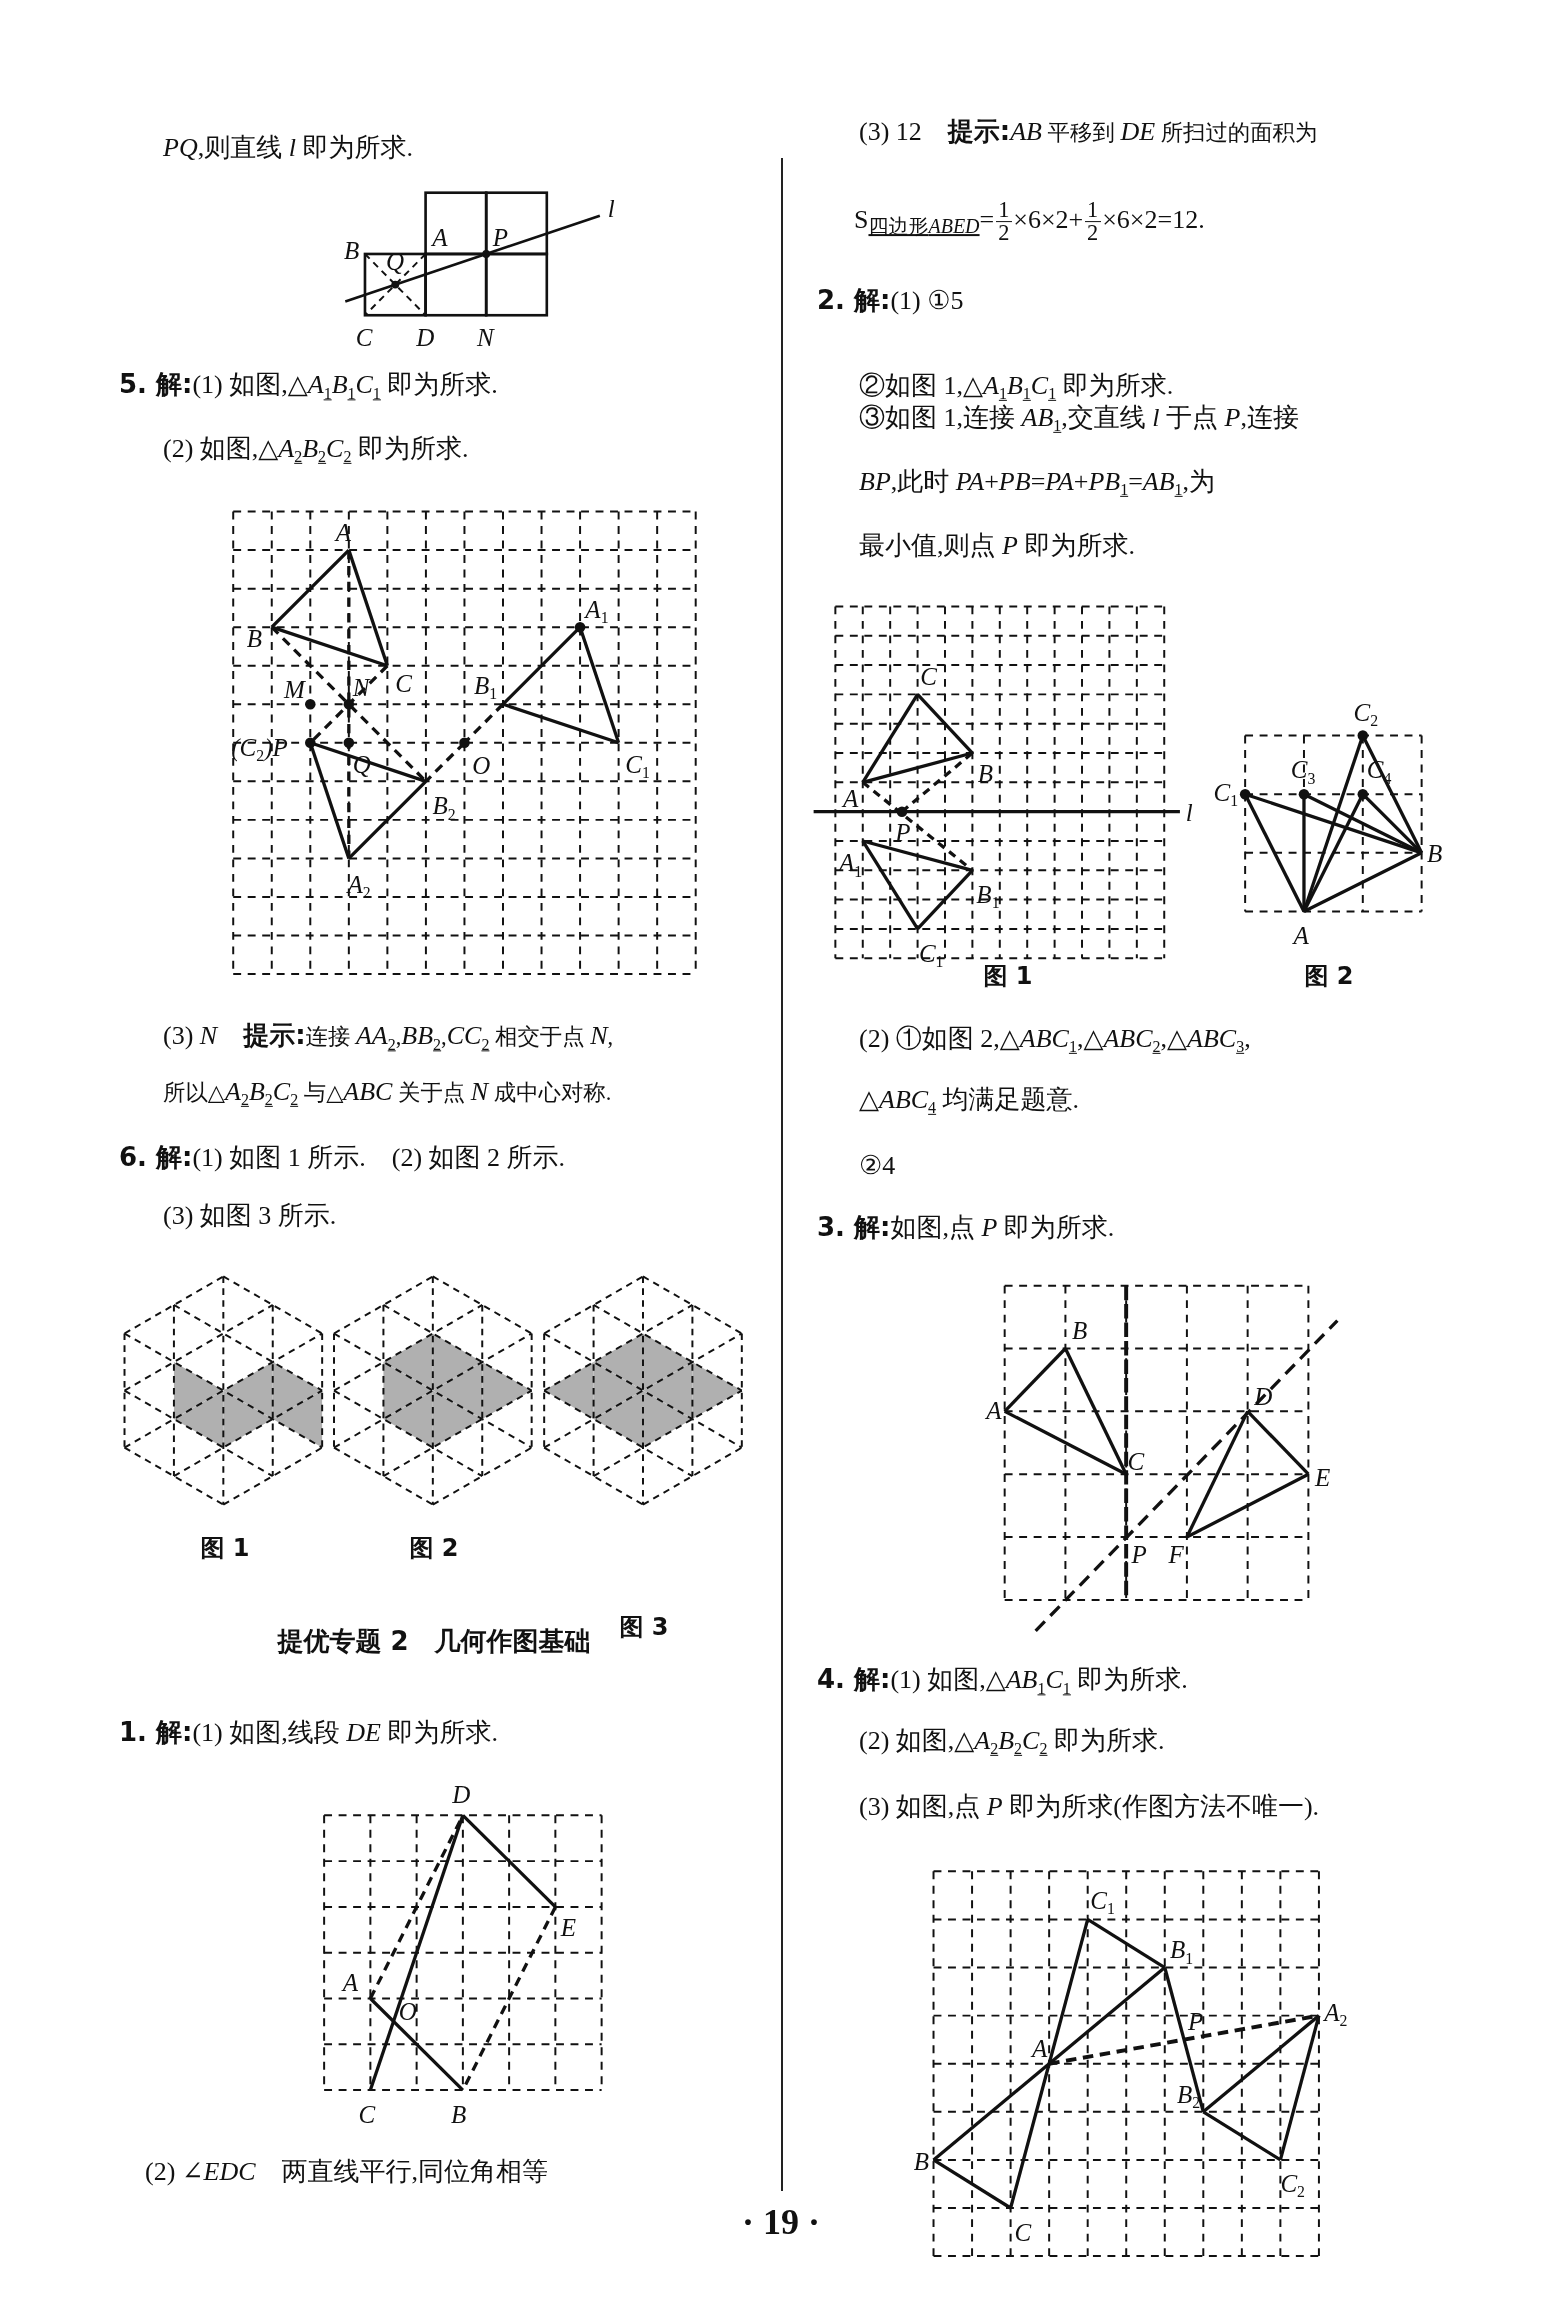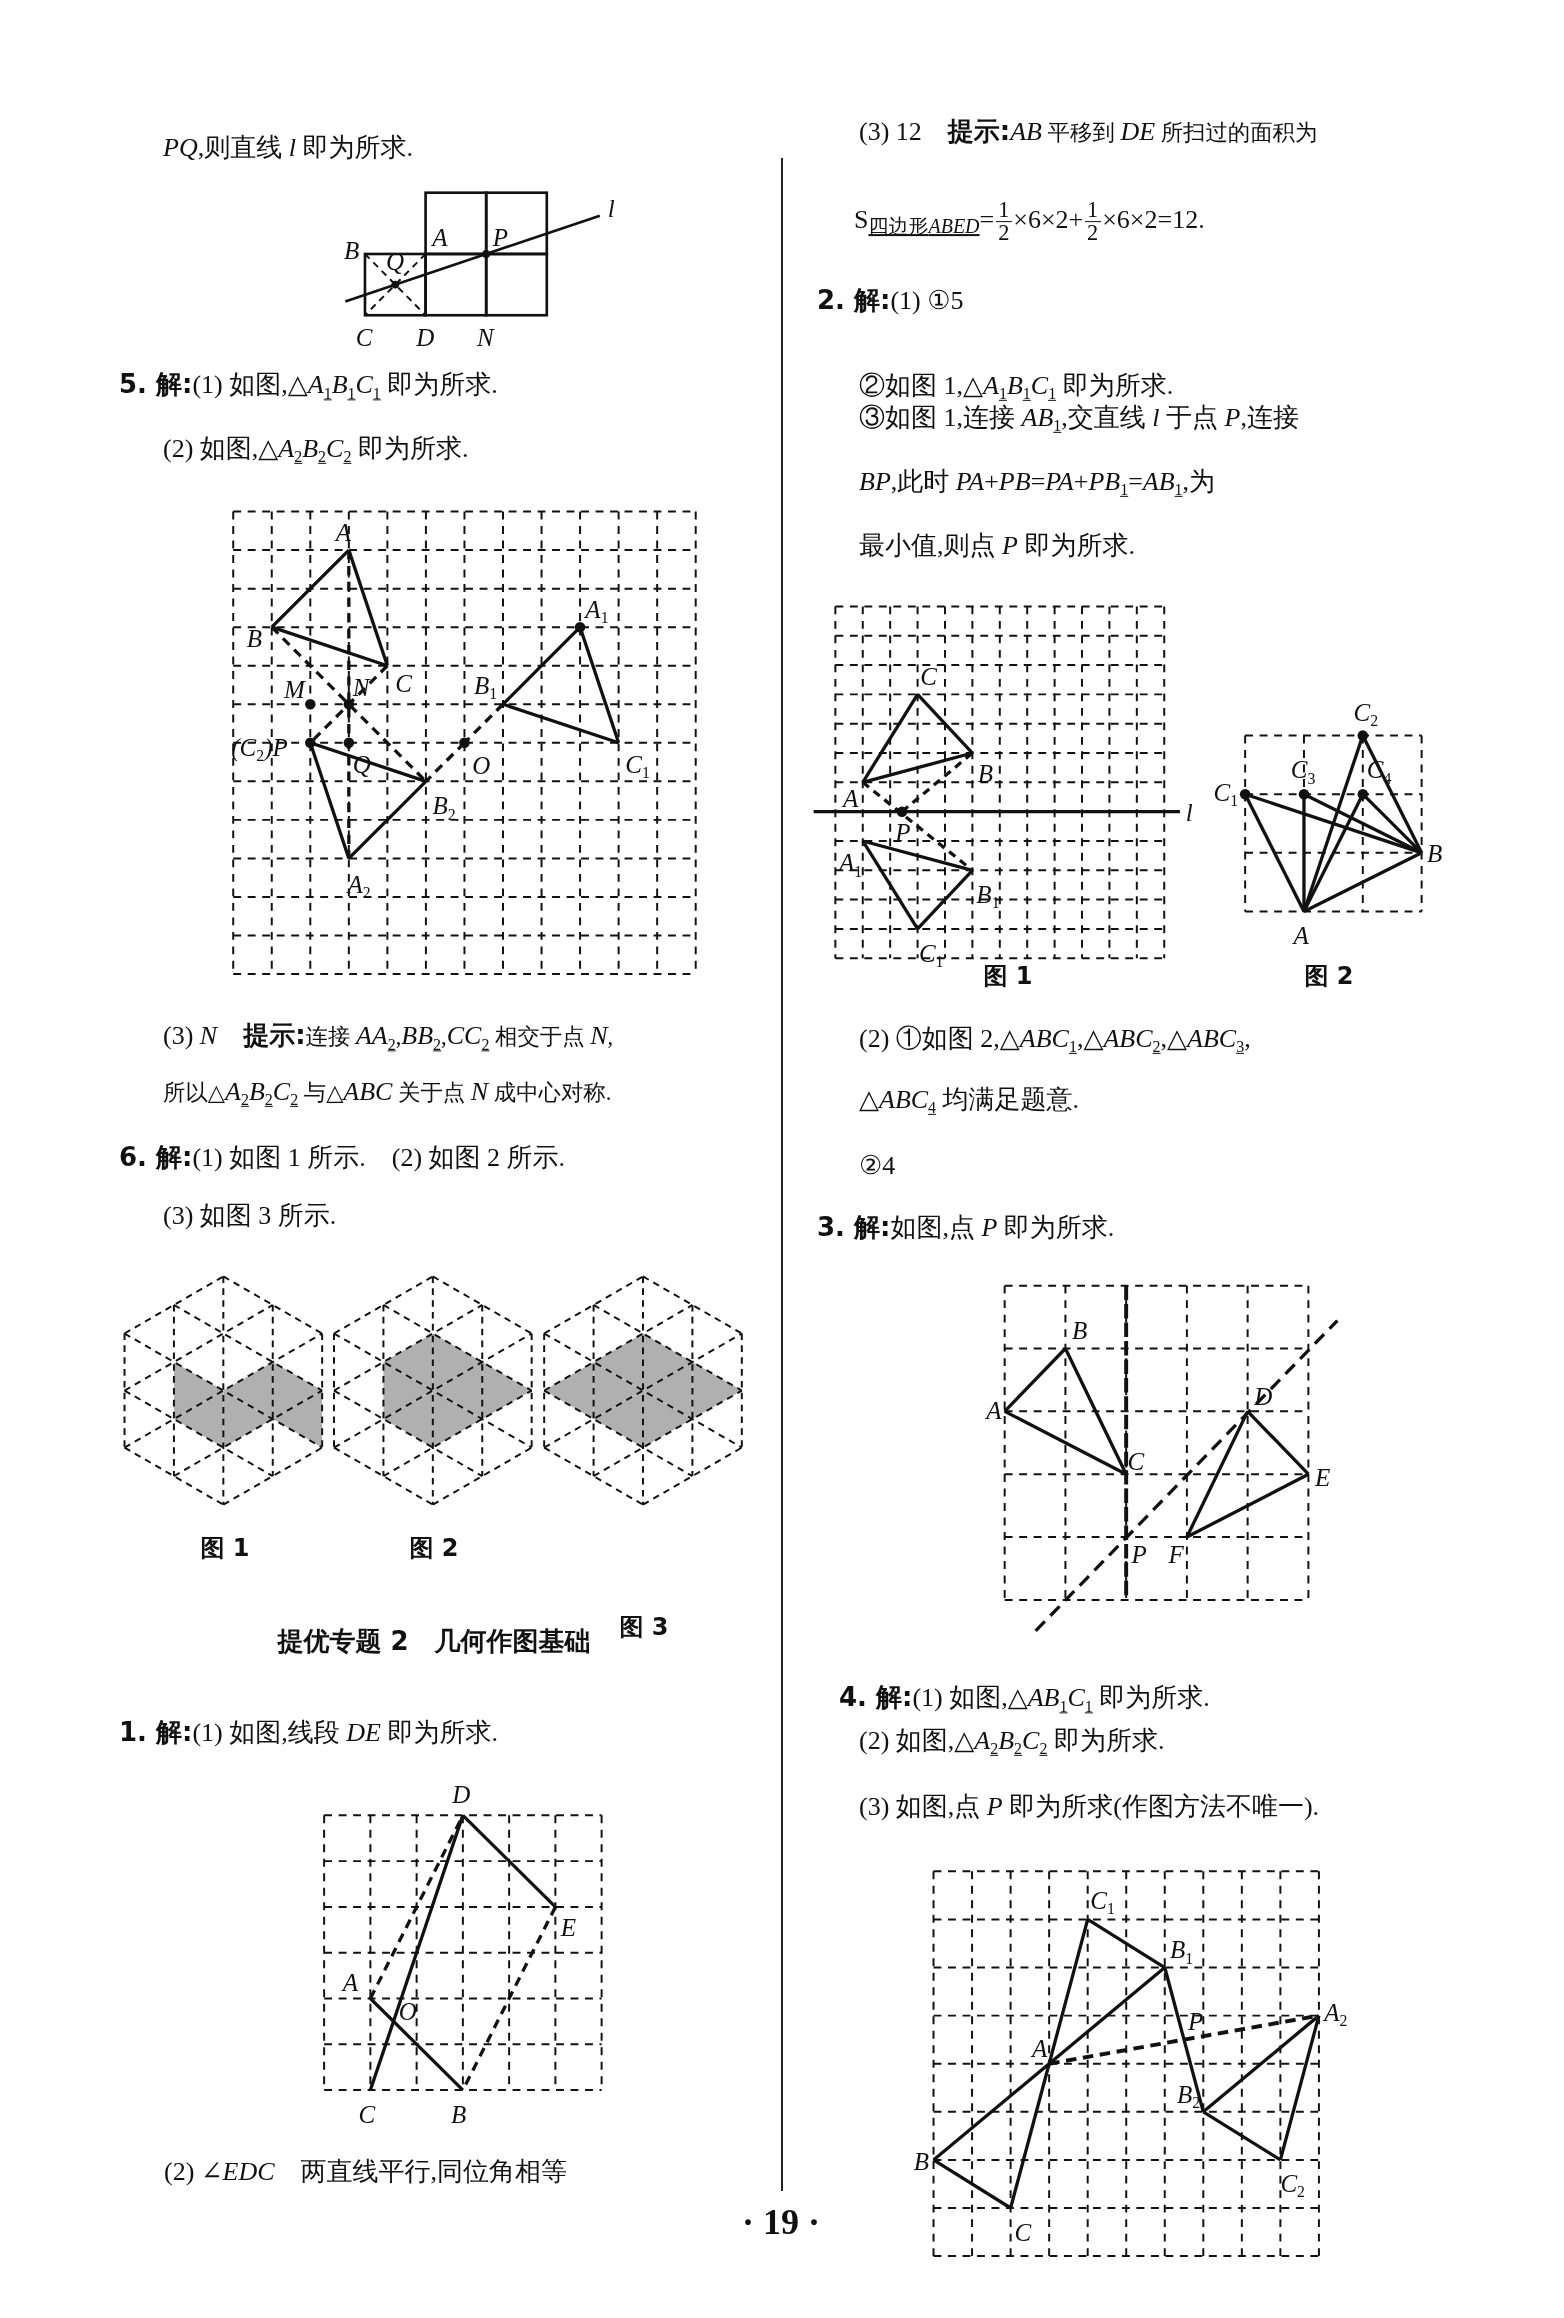--- a/index.html
+++ b/index.html
@@ -31,34 +31,34 @@
 
 <div class="line" style="left:163px; top:148px;"><span class="i">PQ</span><span>,则直线 </span><span class="i">l</span><span> 即为所求.</span></div>
 <div class="line" style="left:119px; top:389px;"><span class="b">5. 解:</span><span>(1) 如图,△</span><span class="i">A</span><span class="sub">1</span><span class="i">B</span><span class="sub">1</span><span class="i">C</span><span class="sub">1</span><span> 即为所求.</span></div>
 <div class="line" style="left:163px; top:453px;"><span>(2) 如图,△</span><span class="i">A</span><span class="sub">2</span><span class="i">B</span><span class="sub">2</span><span class="i">C</span><span class="sub">2</span><span> 即为所求.</span></div>
 <div class="line" style="left:163px; top:1040px;"><span>(3) </span><span class="i">N</span><span>　</span><span class="b">提示:</span><span class="hint">连接 </span><span class="i">AA</span><span class="sub">2</span><span class="hint">,</span><span class="i">BB</span><span class="sub">2</span><span class="hint">,</span><span class="i">CC</span><span class="sub">2</span><span class="hint"> 相交于点 </span><span class="i">N</span><span class="hint">,</span></div>
 <div class="line" style="left:163px; top:1096px;"><span class="hint">所以△</span><span class="i">A</span><span class="sub">2</span><span class="i">B</span><span class="sub">2</span><span class="i">C</span><span class="sub">2</span><span class="hint"> 与△</span><span class="i">ABC</span><span class="hint"> 关于点 </span><span class="i">N</span><span class="hint"> 成中心对称.</span></div>
 <div class="line" style="left:119px; top:1157px;"><span class="b">6. 解:</span><span>(1) 如图 1 所示.　(2) 如图 2 所示.</span></div>
 <div class="line" style="left:163px; top:1216px;"><span>(3) 如图 3 所示.</span></div>
 <div class="section-title">提优专题 2　几何作图基础</div>
 <div class="line" style="left:119px; top:1732px;"><span class="b">1. 解:</span><span>(1) 如图,线段 </span><span class="i">DE</span><span> 即为所求.</span></div>
-<div class="line" style="left:164px; top:2172px;"><span>(2) ∠</span><span class="i">EDC</span><span>　两直线平行,同位角相等</span></div>
+<div class="line" style="left:145px; top:2172px;"><span>(2) ∠</span><span class="i">EDC</span><span>　两直线平行,同位角相等</span></div>
 
 <div class="line" style="left:859px; top:132px;"><span>(3) 12　</span><span class="b">提示:</span><span class="i">AB</span><span class="hint"> 平移到 </span><span class="i">DE</span><span class="hint"> 所扫过的面积为</span></div>
 <div class="line" style="left:854px; top:222px;"><span>S</span><span class="sm sub">四边形</span><span class="i sm sub">ABED</span><span>=</span><span class="frac"><span class="num">1</span><span>2</span></span><span>×6×2+</span><span class="frac"><span class="num">1</span><span>2</span></span><span>×6×2=12.</span></div>
 <div class="line" style="left:817px; top:300px;"><span class="b">2. 解:</span><span>(1) ①5</span></div>
 <div class="line" style="left:859px; top:360px;margin-top:30px;"><span>②如图 1,△</span><span class="i">A</span><span class="sub">1</span><span class="i">B</span><span class="sub">1</span><span class="i">C</span><span class="sub">1</span><span> 即为所求.</span></div>
 <div class="line" style="left:859px; top:422px;"><span>③如图 1,连接 </span><span class="i">AB</span><span class="sub">1</span><span>,交直线 </span><span class="i">l</span><span> 于点 </span><span class="i">P</span><span>,连接</span></div>
 <div class="line" style="left:859px; top:486px;"><span class="i">BP</span><span>,此时 </span><span class="i">PA</span><span>+</span><span class="i">PB</span><span>=</span><span class="i">PA</span><span>+</span><span class="i">PB</span><span class="sub">1</span><span>=</span><span class="i">AB</span><span class="sub">1</span><span>,为</span></div>
 <div class="line" style="left:859px; top:546px;"><span>最小值,则点 </span><span class="i">P</span><span> 即为所求.</span></div>
 <div class="line" style="left:859px; top:1043px;"><span>(2) ①如图 2,△</span><span class="i">ABC</span><span class="sub">1</span><span>,△</span><span class="i">ABC</span><span class="sub">2</span><span>,△</span><span class="i">ABC</span><span class="sub">3</span><span>,</span></div>
 <div class="line" style="left:859px; top:1104px;"><span>△</span><span class="i">ABC</span><span class="sub">4</span><span> 均满足题意.</span></div>
 <div class="line" style="left:859px; top:1166px;"><span>②4</span></div>
 <div class="line" style="left:817px; top:1227px;"><span class="b">3. 解:</span><span>如图,点 </span><span class="i">P</span><span> 即为所求.</span></div>
-<div class="line" style="left:839px; top:1684px;margin-top:18px;"><span class="b">4. 解:</span><span>(1) 如图,△</span><span class="i">AB</span><span class="sub">1</span><span class="i">C</span><span class="sub">1</span><span> 即为所求.</span></div>
+<div class="line" style="left:817px; top:1684px;"><span class="b">4. 解:</span><span>(1) 如图,△</span><span class="i">AB</span><span class="sub">1</span><span class="i">C</span><span class="sub">1</span><span> 即为所求.</span></div>
 <div class="line" style="left:859px; top:1745px;"><span>(2) 如图,△</span><span class="i">A</span><span class="sub">2</span><span class="i">B</span><span class="sub">2</span><span class="i">C</span><span class="sub">2</span><span> 即为所求.</span></div>
 <div class="line" style="left:859px; top:1807px;"><span>(3) 如图,点 </span><span class="i">P</span><span> 即为所求(作图方法不唯一).</span></div>
 
 <div class="figlabel" style="left:225px; top:1548px;">图 1</div>
 <div class="figlabel" style="left:434px; top:1548px;">图 2</div>
 <div class="figlabel" style="left:644px; top:1627px;">图 3</div>
 <div class="figlabel" style="left:1008px; top:976px;">图 1</div>
 <div class="figlabel" style="left:1329px; top:976px;">图 2</div>
 
 <div class="divider"></div>

